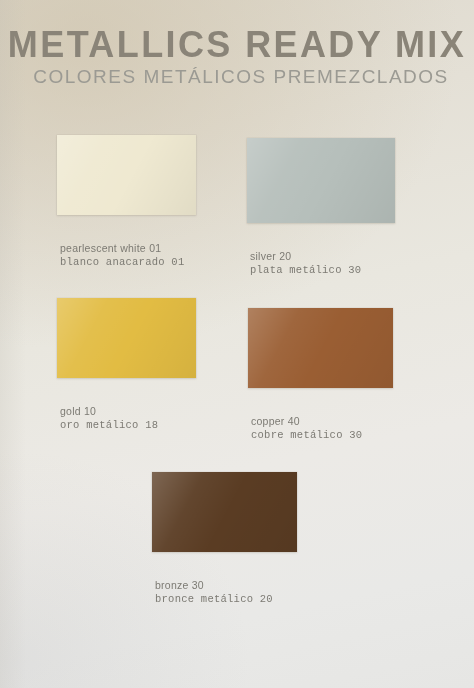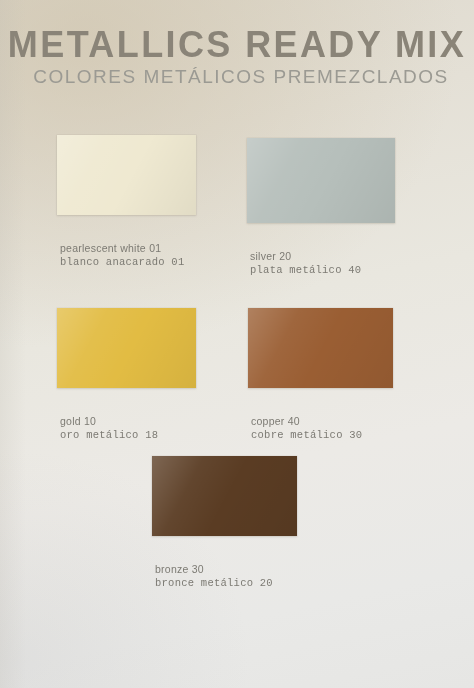--- a/index.html
+++ b/index.html
@@ -119,38 +119,38 @@
         <div class="chip" style="height: 80px; background: rgb(239, 233, 209);"></div>
         <div class="labels">
           <div class="label-en">pearlescent white 01</div>
           <div class="label-es">blanco anacarado 01</div>
         </div>
       </div>
       <div class="swatch-block" style="left: 247px; top: 138px; width: 148px;">
         <div class="chip" style="height: 85px; background: rgb(182, 191, 187);"></div>
         <div class="labels">
           <div class="label-en">silver 20</div>
-          <div class="label-es">plata metálico 40</div>
+          <div class="label-es">plata metálico 30</div>
         </div>
       </div>
-      <div class="swatch-block" style="left: 57px; top: 308px; width: 139px;">
+      <div class="swatch-block" style="left: 57px; top: 298px; width: 139px;">
         <div class="chip" style="height: 80px; background: rgb(226, 188, 67);"></div>
         <div class="labels">
           <div class="label-en">gold 10</div>
           <div class="label-es">oro metálico 18</div>
         </div>
       </div>
       <div class="swatch-block" style="left: 248px; top: 308px; width: 145px;">
         <div class="chip" style="height: 80px; background: rgb(154, 94, 51);"></div>
         <div class="labels">
           <div class="label-en">copper 40</div>
           <div class="label-es">cobre metálico 30</div>
         </div>
       </div>
-      <div class="swatch-block" style="left: 152px; top: 456px; width: 145px;">
+      <div class="swatch-block" style="left: 152px; top: 472px; width: 145px;">
         <div class="chip" style="height: 80px; background: rgb(90, 60, 35);"></div>
         <div class="labels">
           <div class="label-en">bronze 30</div>
           <div class="label-es">bronce metálico 20</div>
         </div>
       </div>
     </div>
 
 </div>
 

